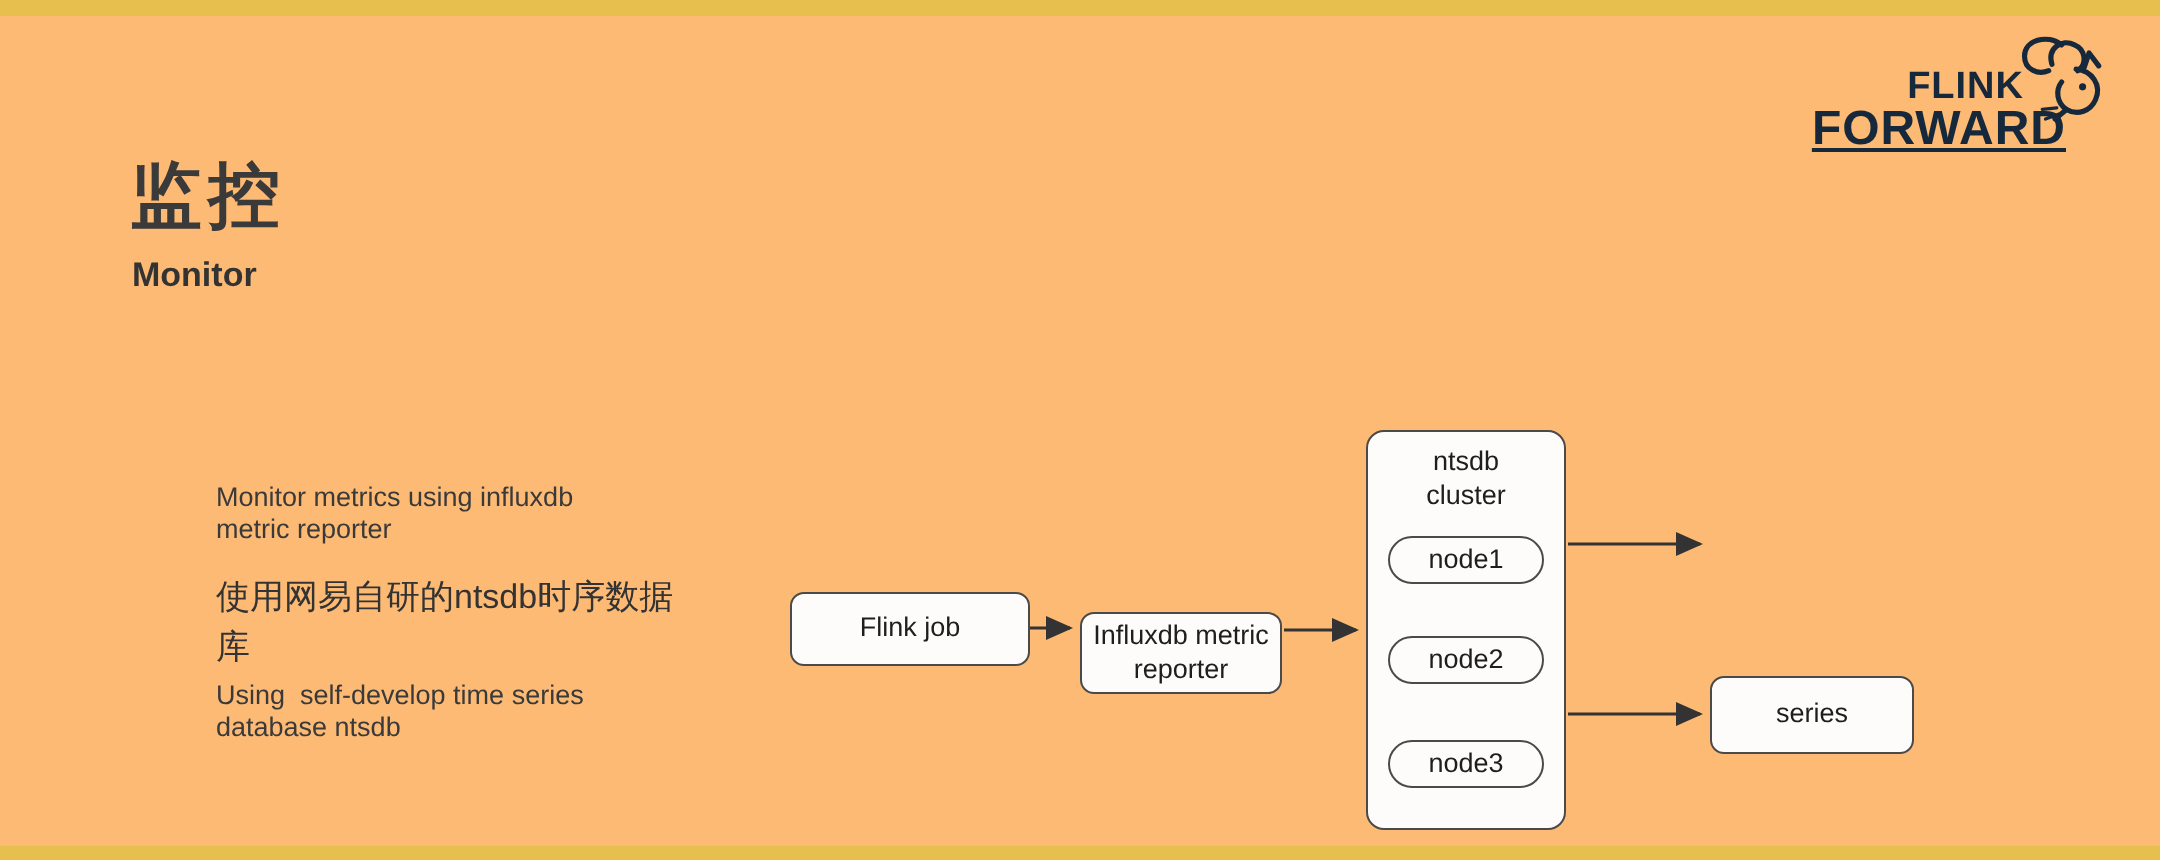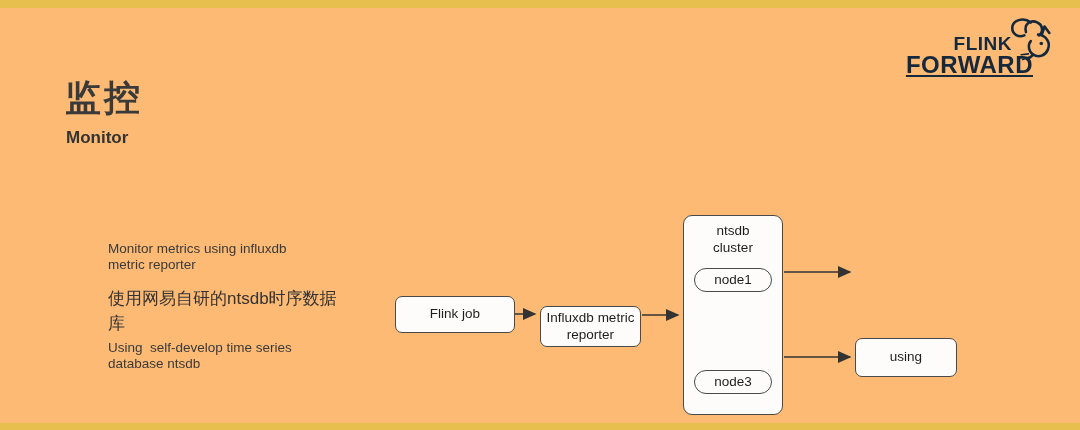--- a/index.html
+++ b/index.html
@@ -117,18 +117,19 @@
   </svg>
 
   <div class="dbox box-flink">Flink job</div>
   <div class="dbox box-influxdb">Influxdb metric
 reporter</div>
   <div class="dbox box-cluster">
     <span style="width:100%;">ntsdb
 cluster</span>
   </div>
   <div class="dbox box-node box-node1">node1</div>
+  <div class="dbox box-node box-node2">node2</div>
   <div class="dbox box-node box-node3">node3</div>
-  <div class="dbox box-alarm">using</div>
+  <div class="dbox box-alarm">series</div>
 
   <div class="bar bar-bottom"></div>
 
 </div>
 
 </body></html>

